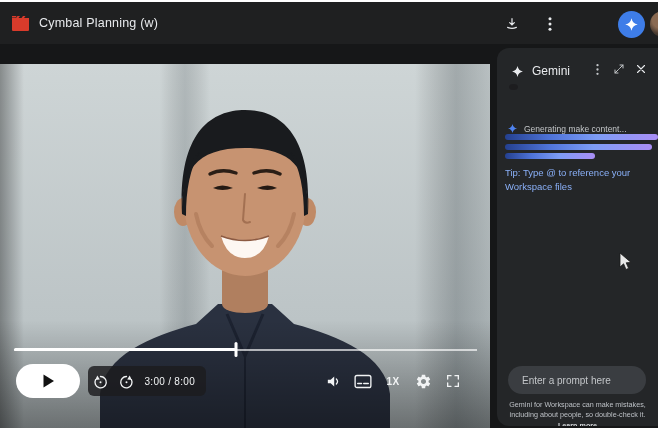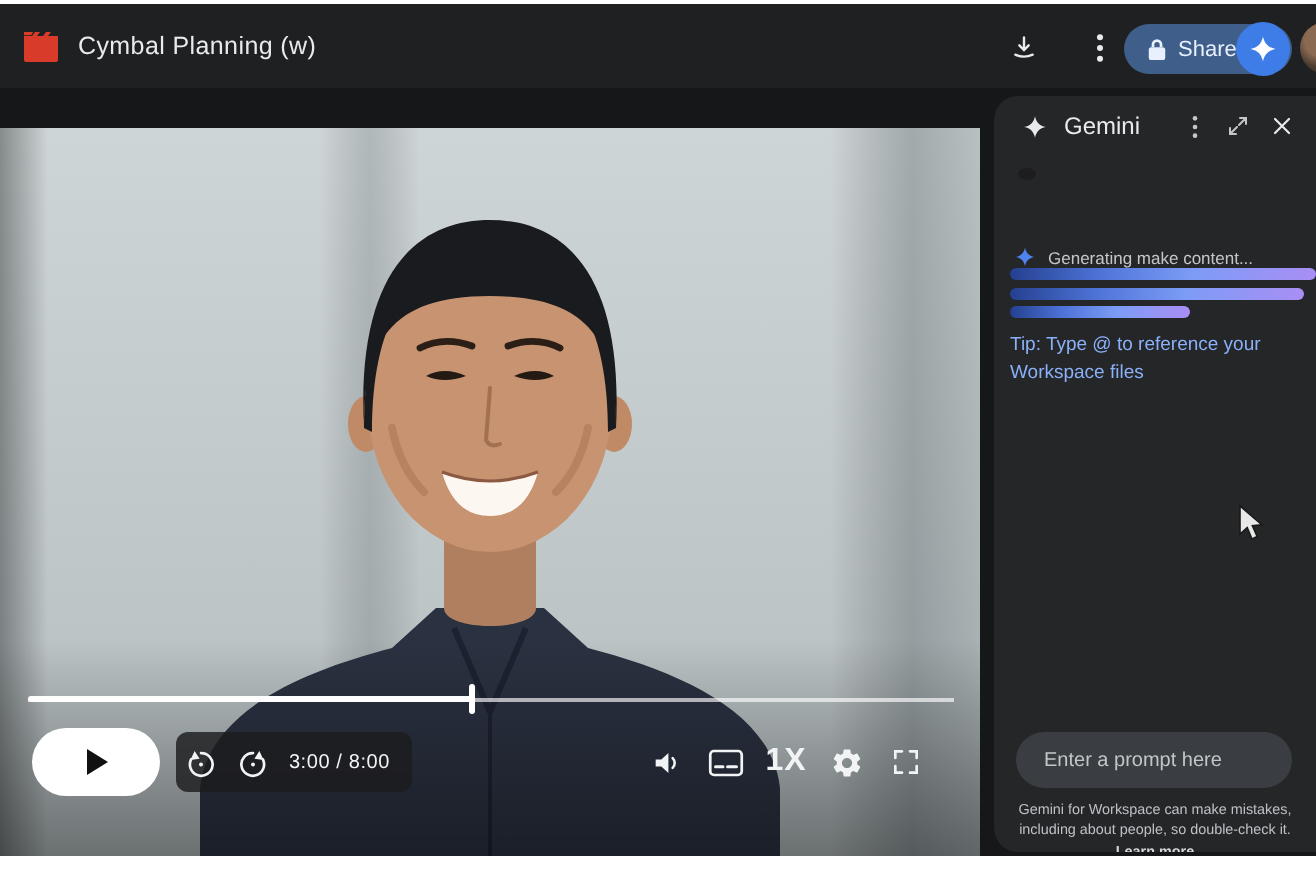--- a/index.html
+++ b/index.html
@@ -40,26 +40,26 @@
   .playhead { position:absolute; top:-6px; width:3px; height:15px; background:#fff; border-radius:2px; transform:translateX(-50%); }
 
   .play-pill { position:absolute; left:16px; top:300px; width:64px; height:34px; border-radius:17px;
                background:#fff; border:none; display:flex; align-items:center; justify-content:center; cursor:pointer; }
   .skip-group { position:absolute; left:88px; top:302px; height:30px; width:118px; border-radius:6px;
                 background:rgba(28,28,30,.82); display:flex; align-items:center; gap:9px; padding:0 11px;justify-content:flex-end; }
   .ctrl-btn { width:22px; height:22px; border:none; background:transparent; display:flex;
               align-items:center; justify-content:center; cursor:pointer; padding:0; }
   .time { color:#f1f3f4; font-size:10px; letter-spacing:.3px; white-space:nowrap; }
   .right-controls { position:absolute; left:322px; top:302px; height:30px; display:flex; align-items:center; gap:8px; }
-  .speed { color:#f1f3f4; font-size:16px; font-weight:bold; letter-spacing:.5px; }
+  .speed { color:#f1f3f4; font-size:10px; font-weight:bold; letter-spacing:.5px; }
 
   
   .panel { position:absolute; left:497px; top:46px; width:161px; height:378px; background:#242628;
            border-radius:12px 0 0 12px; overflow:hidden; }
-  .panel-header { position:absolute; left:0; top:0; width:100%; height:30px; display:flex; align-items:center; padding:0 8px 0 14px; }
+  .panel-header { position:absolute; left:0; top:0; width:100%; height:30px; display:flex; align-items:flex-end; padding:0 8px 0 14px; }
   .panel-title { color:#e8eaed; font-size:12px; margin-left:8px; flex:1; }
   .panel-hbtn { width:18px; height:18px; border:none; background:transparent; display:flex;
                 align-items:center; justify-content:center; cursor:pointer; padding:0; margin-left:4px; }
 
   .chat-avatar { position:absolute; left:8px; top:33px; width:17px; height:17px; border-radius:50%;
                  background:radial-gradient(circle at 50% 38%, #9c7a5e 0 30%, #3a3docs 0, #3a3230 62%, #191a1b 100%); overflow:hidden; }
   .chat-avatar::after { content:""; position:absolute; left:4px; top:3px; width:9px; height:6px; border-radius:50%; background:#1d1d1f; }
   .user-msg { position:absolute; left:8px; top:55px; width:150px; color:#e8eaed; font-size:10.5px; line-height:1.3; }
   .gen-row { position:absolute; left:10px; top:75px; display:flex; align-items:center; gap:6px; }
   .gen-text { color:#c4c7ca; font-size:8.5px; }
@@ -100,34 +100,20 @@
         </svg>
       </button>
       <button class="icon-btn btn-kebab-top">
         <svg width="14" height="16" viewBox="0 0 6 18">
           <circle cx="3" cy="3" r="1.7" fill="#e8eaed"></circle>
             <circle cx="3" cy="9" r="1.7" fill="#e8eaed"></circle>
             <circle cx="3" cy="15" r="1.7" fill="#e8eaed"></circle>
         </svg>
       </button>
 
-      <div class="share-split">
-        <button class="share-main">
-          <svg width="11" height="12" viewBox="0 0 12 13">
-            <rect x="1.5" y="5" width="9" height="7" rx="1.4" fill="#e8f0fe"></rect>
-            <path d="M3.8 5 V3.6 A2.2 2.2 0 0 1 8.2 3.6 V5" stroke="#e8f0fe" stroke-width="1.5" fill="none"></path>
-          </svg>
-          <span>Share</span>
-        </button>
-        <button class="share-caret">
-          <svg width="8" height="5" viewBox="0 0 8 5">
-            <path d="M0 0 L4 4.5 L8 0 Z" fill="#e8f0fe"></path>
-          </svg>
-        </button>
-      </div>
 
       <button class="gemini-top-btn">
         <svg width="15" height="15" viewBox="0 0 24 24">
           <path d="M12 2 C13.2 7.8 16.2 10.8 22 12 C16.2 13.2 13.2 16.2 12 22 C10.8 16.2 7.8 13.2 2 12 C7.8 10.8 10.8 7.8 12 2 Z" fill="#ffffff"></path>
         </svg>
       </button>
       <div class="top-avatar"></div>
     </header>
 
     <div class="video">

